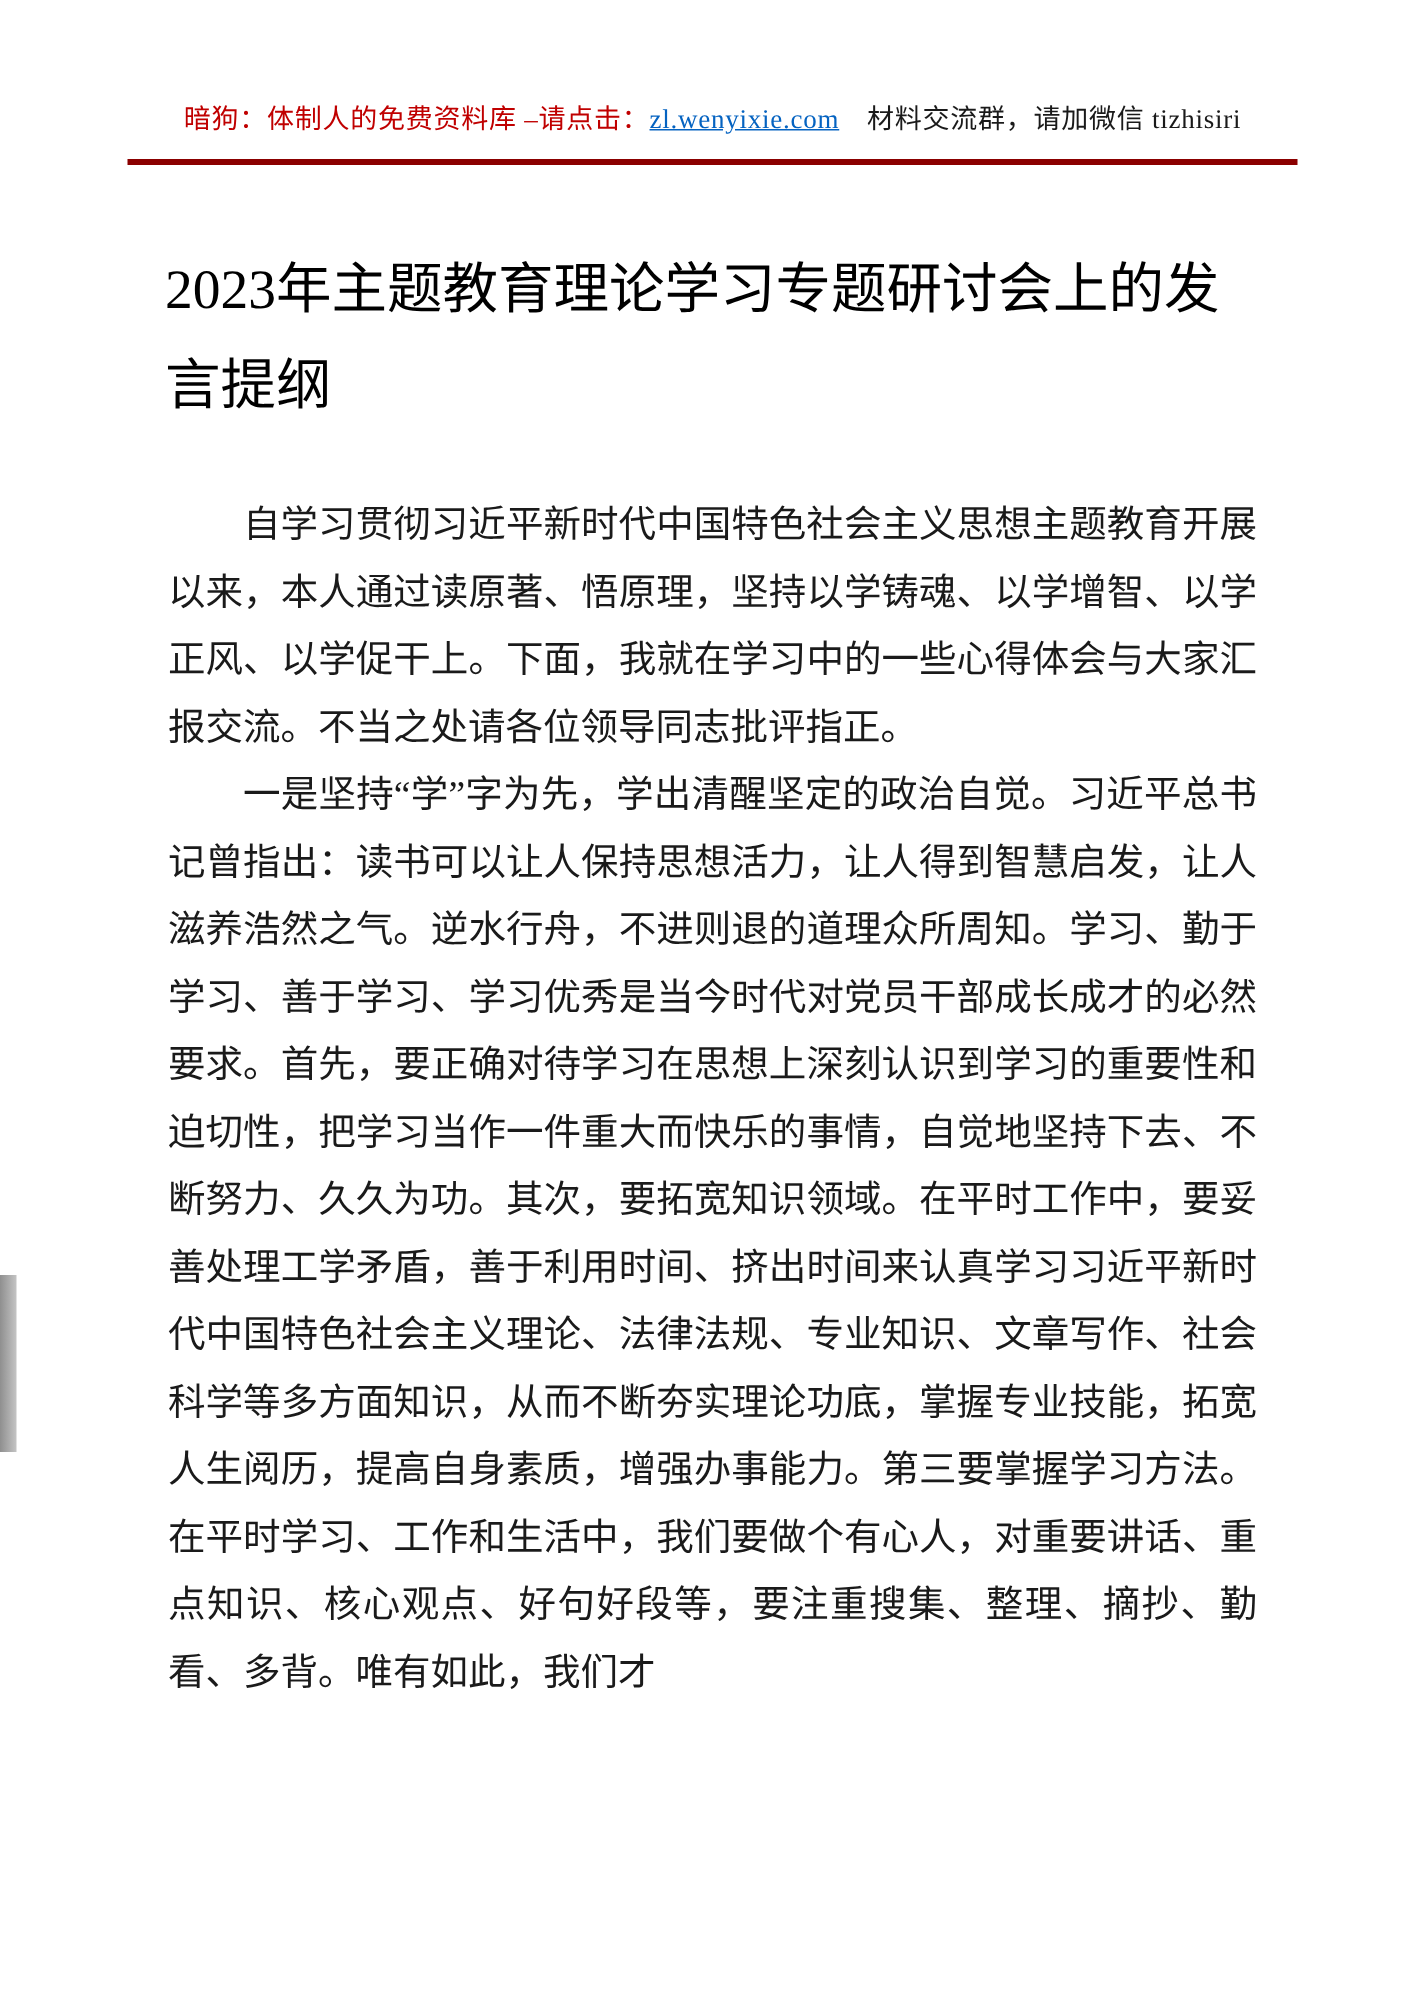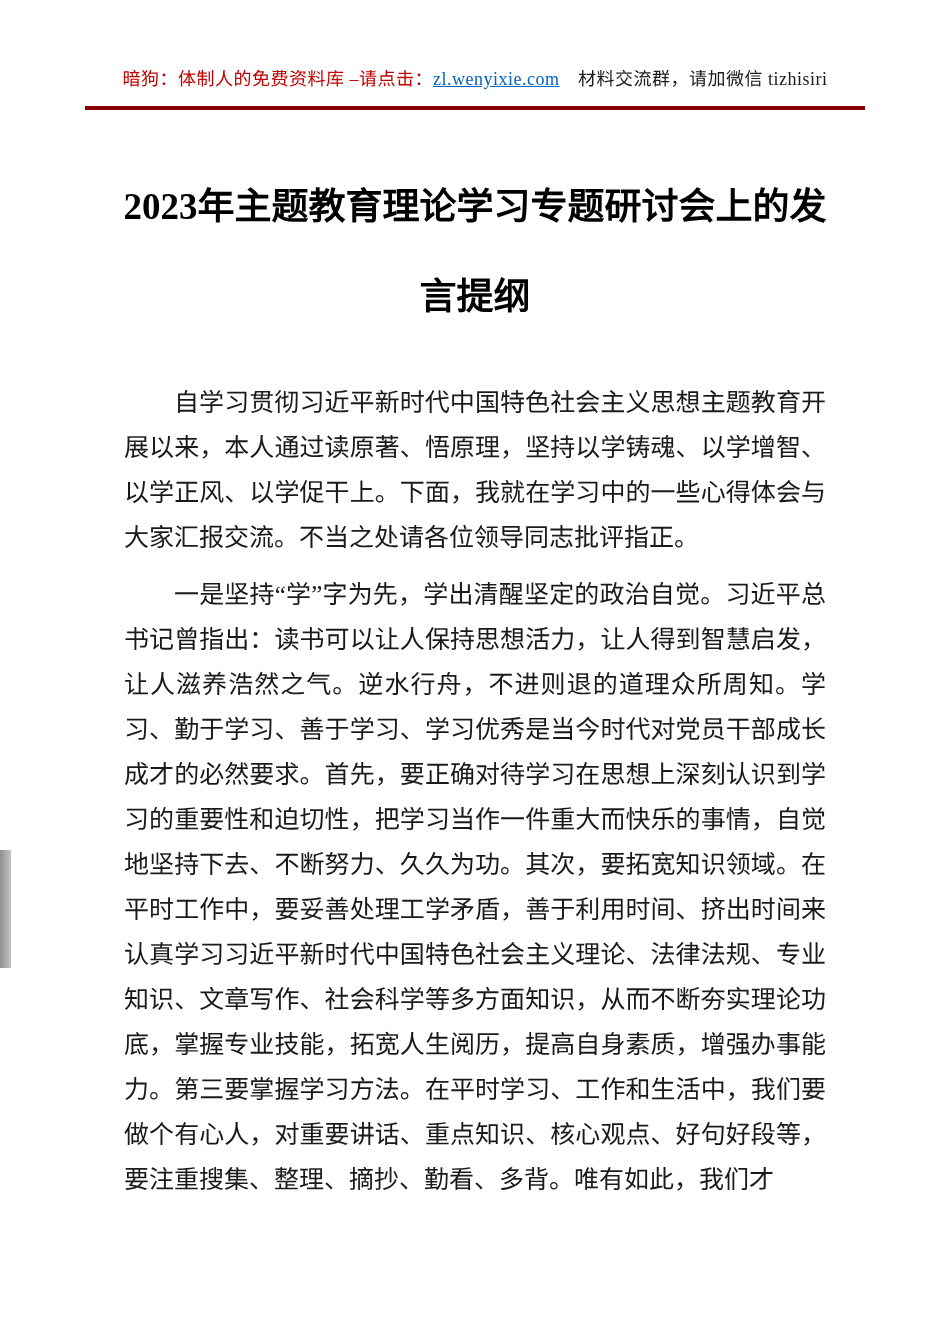--- a/index.html
+++ b/index.html
@@ -42,31 +42,31 @@
   }
   .header-rule {
     margin: 16px 85px 0 85px;
     height: 4px;
     background: #8b0000;
   }
   
   .doc-title {
     margin: 52px 110px 0 110px;
     font-size: 37px;
-    line-height: 90px;
-    font-weight: bold;
-    text-align: center;
+    line-height: 64px;
+    font-weight: normal;
+    text-align: left;
     color: #000000;
   }
   
   .doc-body {
     margin: 38px 112px 0 112px;
   }
   .para {
-    margin: 12px;
+    margin: 0;
     font-size: 25px;
     line-height: 45px;
     text-align: justify;
     text-indent: 2em;
     color: #1a1a1a;
     word-break: break-all;
   }
   .para .lead {
     font-weight: normal;
   }

